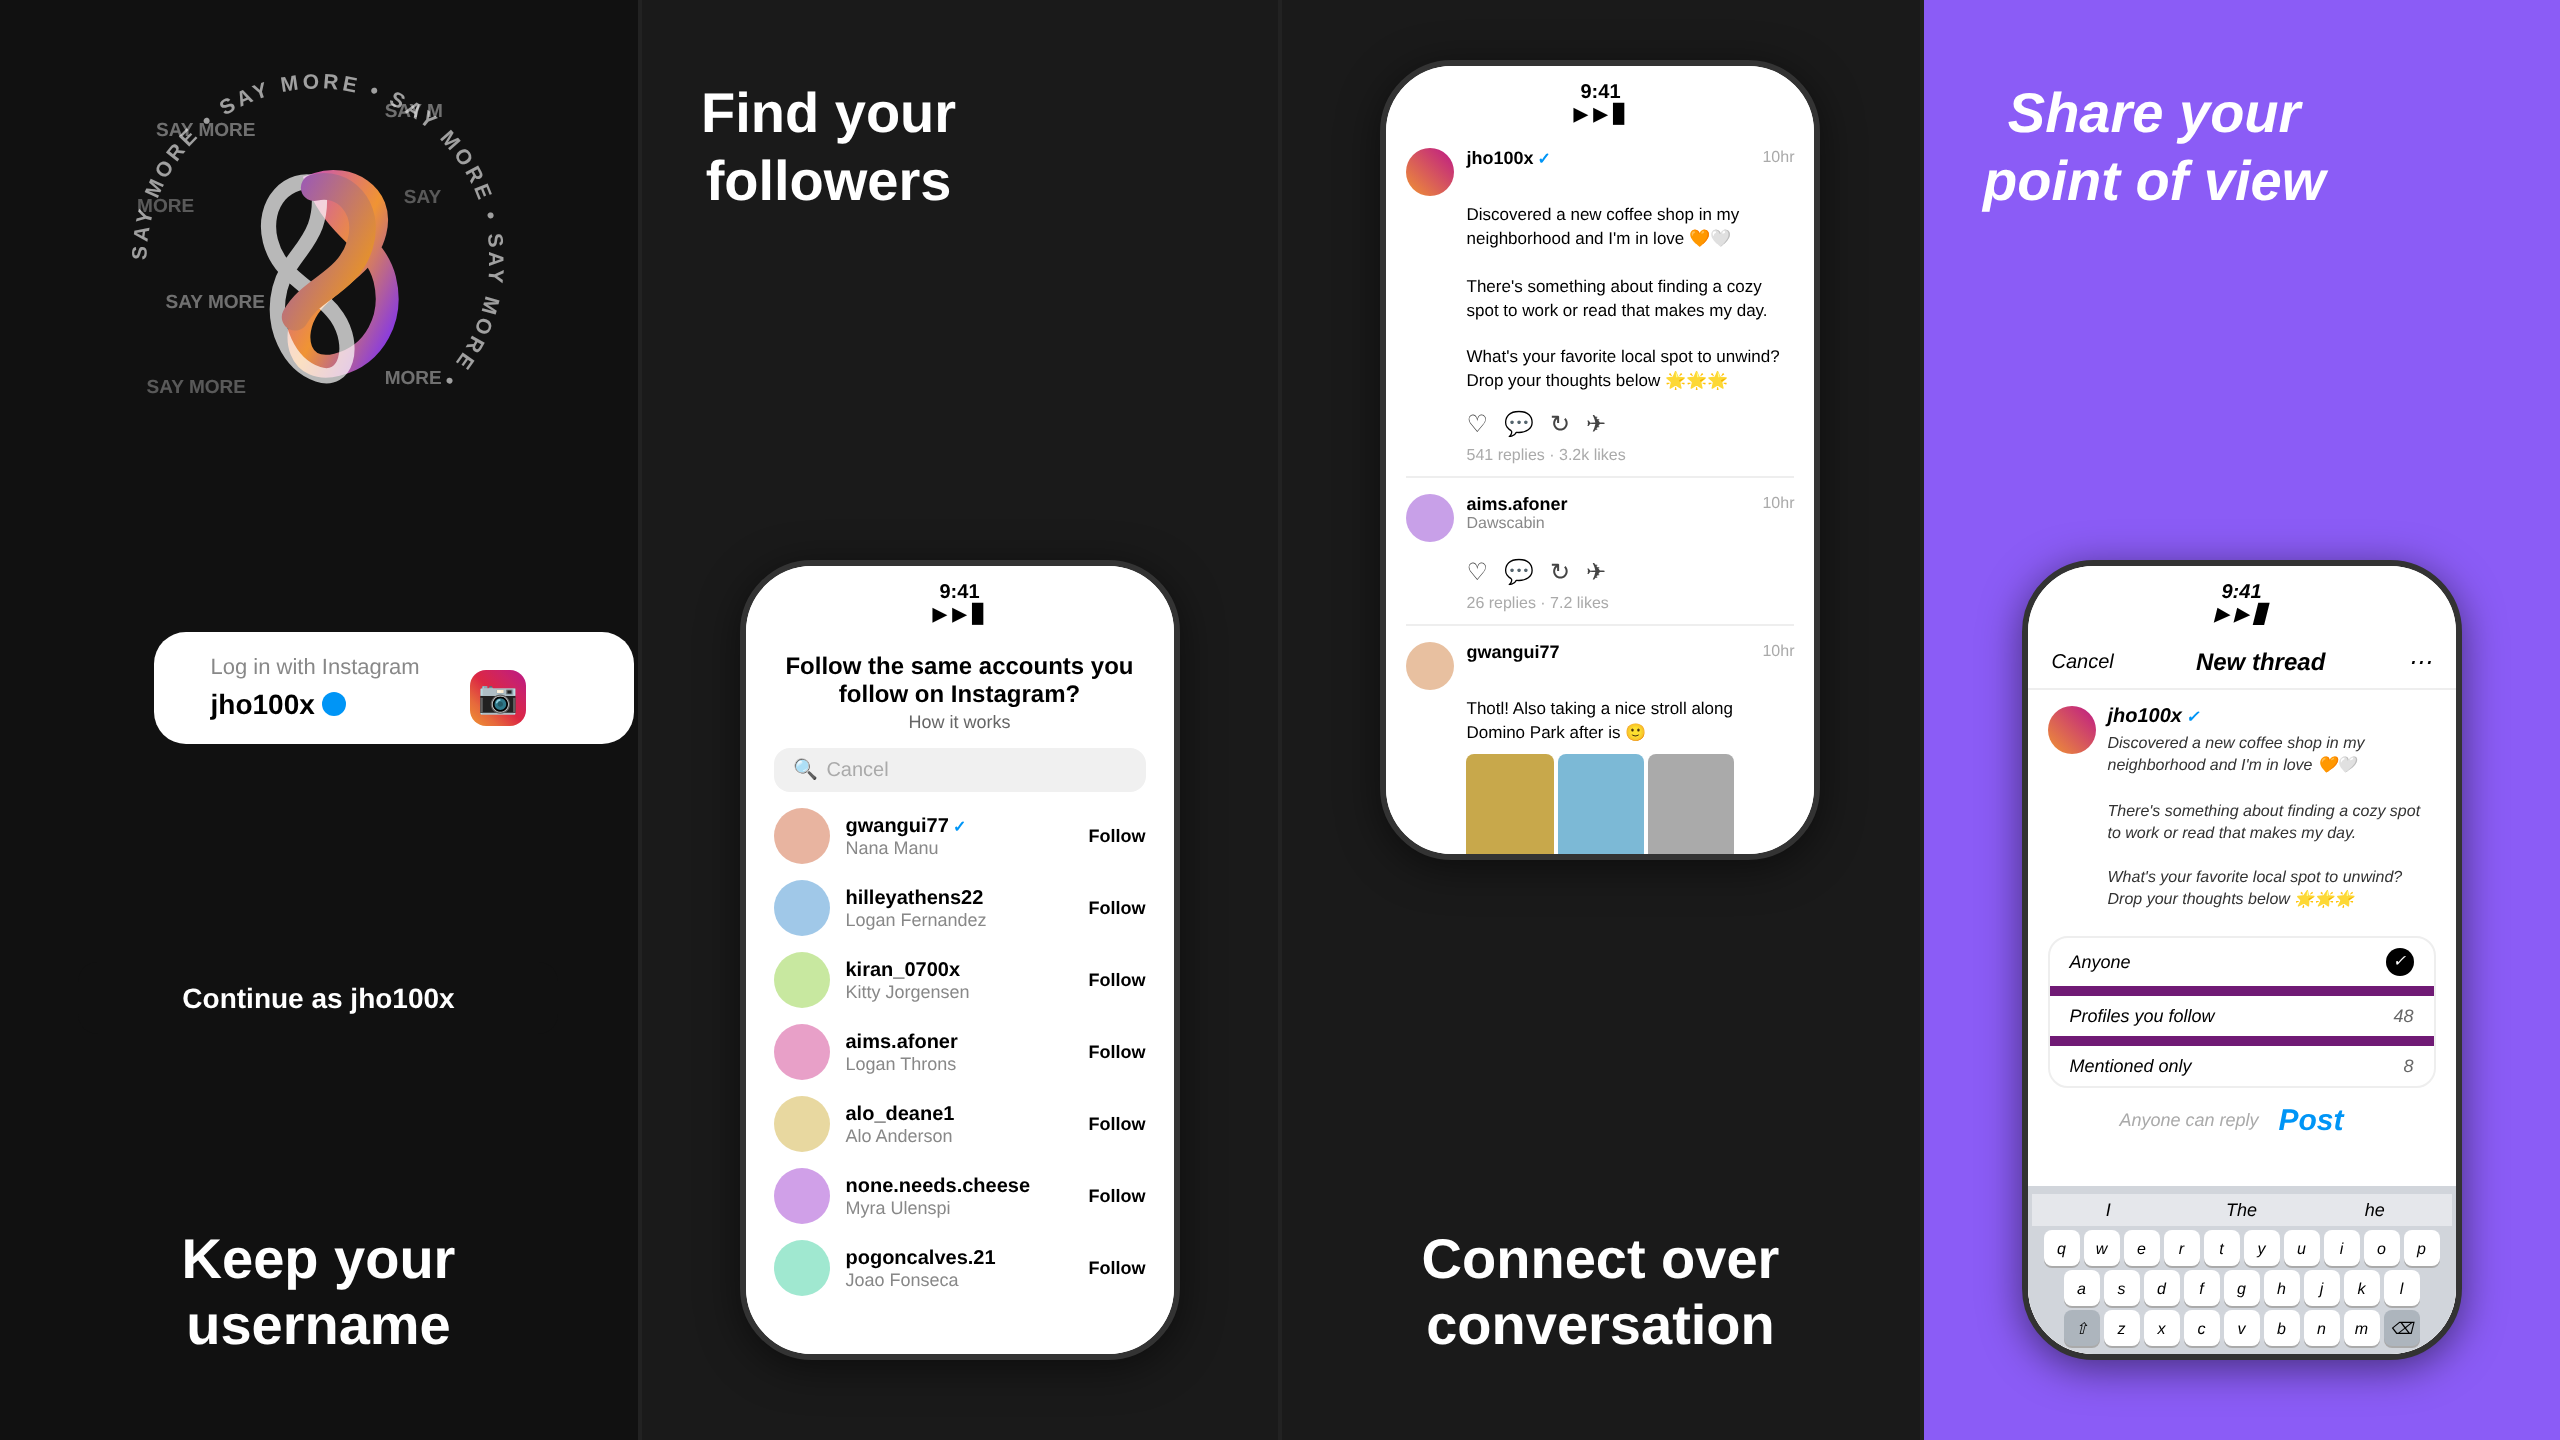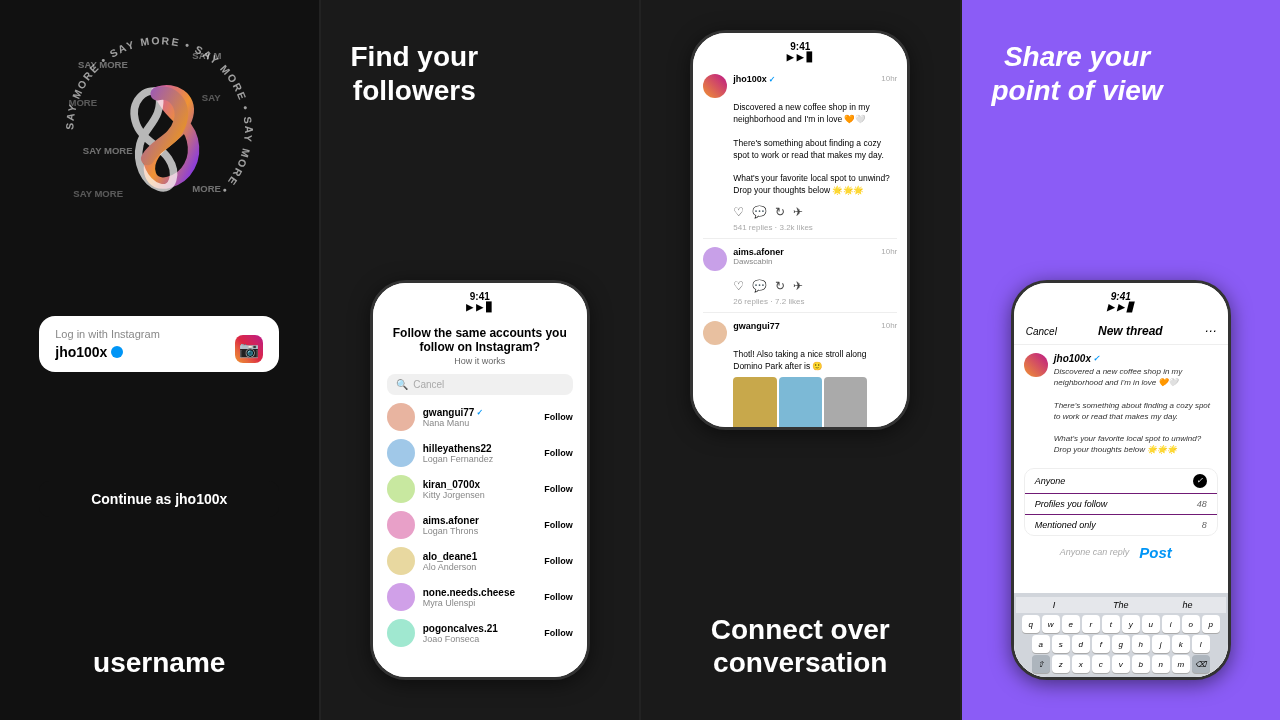--- a/index.html
+++ b/index.html
@@ -52,23 +52,24 @@
       font-size: 28px;
       font-weight: 700;
       text-align: center;
       line-height: 1.2;
       margin-top: 10px;
     }
 
     .login-card {
       background: #fff;
       border-radius: 16px;
-      padding: 12px 16px;
+      padding: 12px 28px;
       width: 240px;
       margin-bottom: 10px;
+      margin-left: 38px;
     }
 
     .login-label {
       font-size: 11px;
       color: #888;
       margin-bottom: 4px;
     }
 
     .login-username {
       font-size: 14px;
@@ -400,21 +401,21 @@
       overflow: hidden;
     }
 
     .reply-option {
       display: flex;
       justify-content: space-between;
       align-items: center;
       padding: 5px 10px;
       font-size: 9px;
       color: #000;
-      border-bottom: 1px solid #701a75;
+      border-bottom: 5px solid #701a75;
     }
 
     .reply-option:last-child {
       border-bottom: none;
     }
 
     .reply-option-check {
       width: 14px;
       height: 14px;
       border-radius: 50%;
@@ -553,21 +554,21 @@
           <span class="blue-dot"></span>
         </div>
         <div class="instagram-icon">📷</div>
       </div>
     </div>
   </div>
 
   <button class="continue-btn">Continue as jho100x</button>
 
   <div class="panel-title">
-    <br>
+    <span>Keep your</span><br>
     <span>username</span>
   </div>
 </div>
 
 <div class="panel panel-2">
   <div class="panel-title" style="align-self:flex-start; padding-left:10px;">
     <span>Find your</span><br>
     <span>followers</span>
   </div>
 

